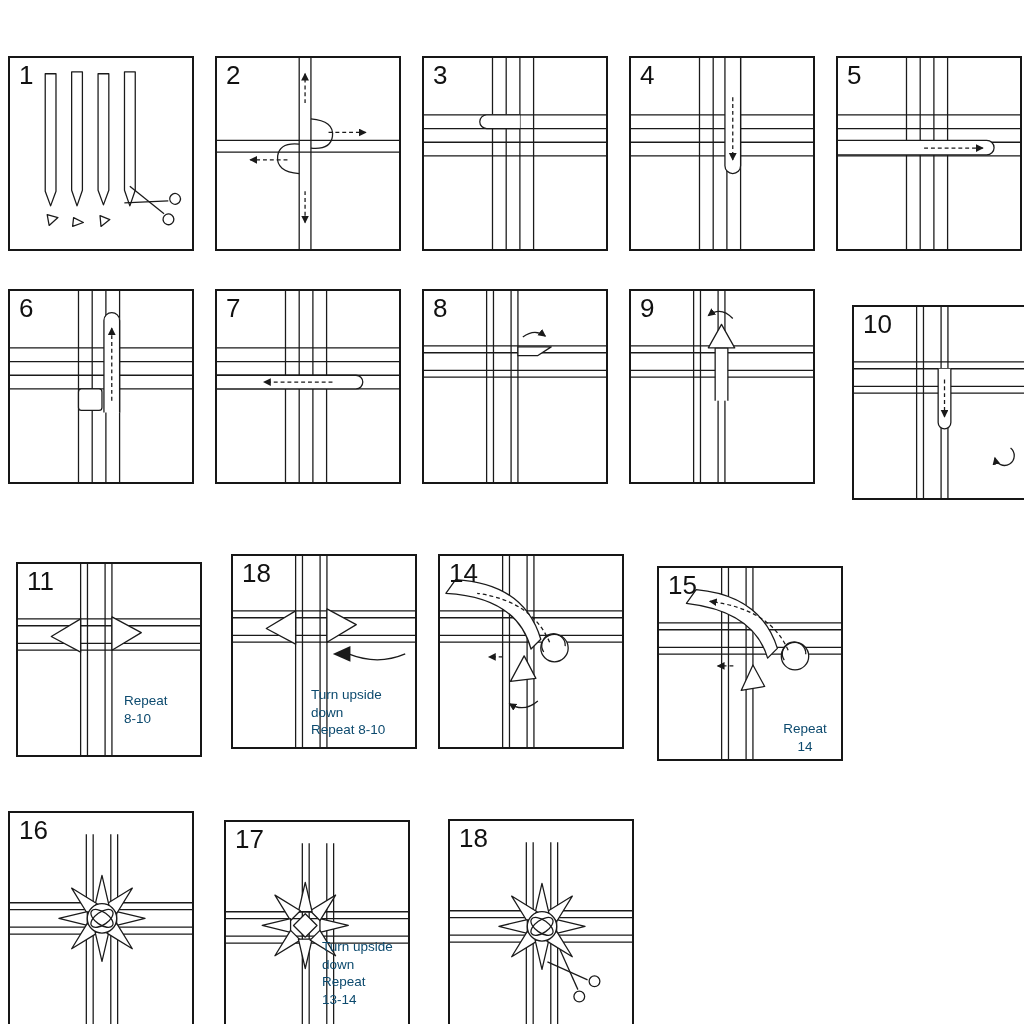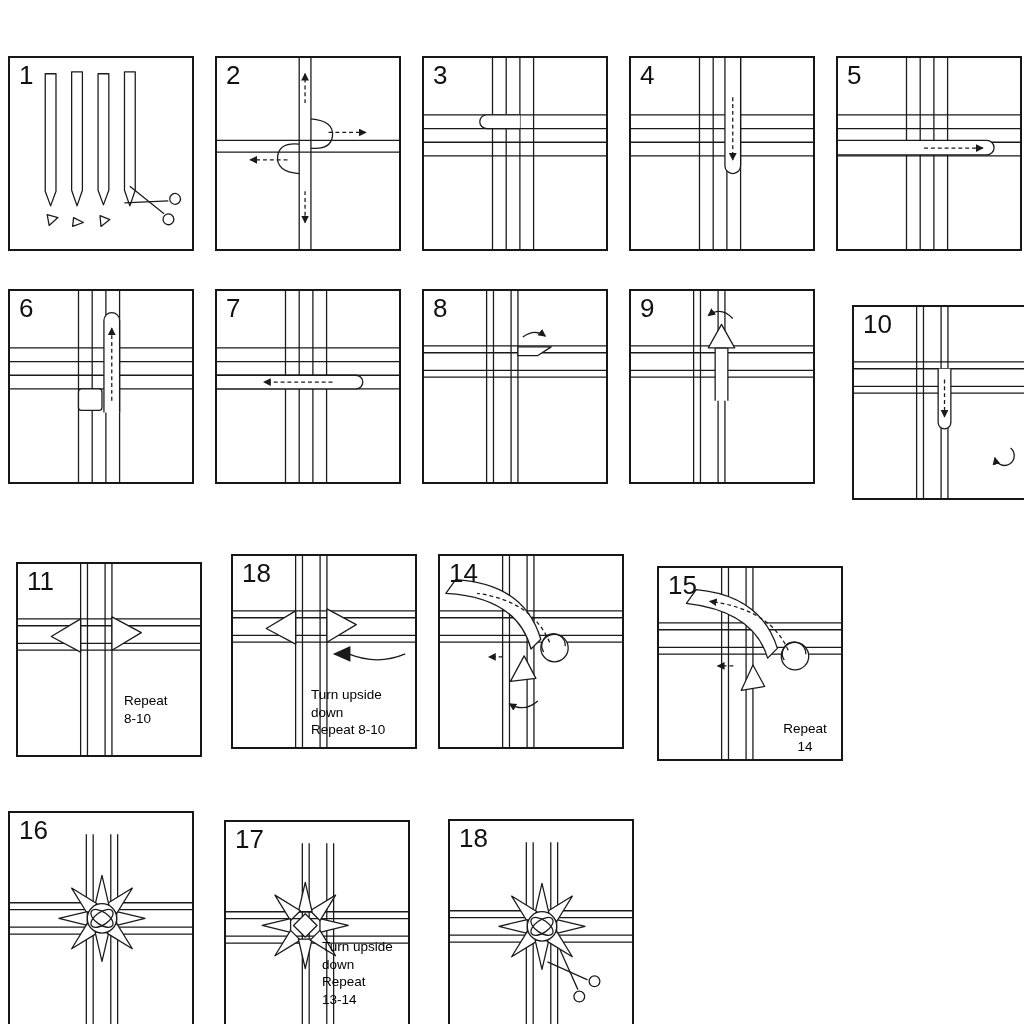--- a/index.html
+++ b/index.html
@@ -11,21 +11,21 @@
   .row4 .panel { height:252px; }
   .num { position:absolute; top:1px; left:9px; z-index:2; color:#111;
          font:400 26px/1.25 "Liberation Sans",sans-serif; }
   .art { position:absolute; left:0; top:0; width:100%; height:100%; }
   .art path, .art line, .art circle, .art ellipse, .art rect {
          fill:none; stroke:#1a1a1a; stroke-width:1.3; stroke-linejoin:round; }
   .wf  { fill:#ffffff !important; }
   .blk { fill:#1a1a1a !important; stroke:none !important; }
   .dash { stroke-dasharray:4 3; }
   .arr { marker-end:url(#ah); }
-  .note { position:absolute; z-index:2; color:#000000; white-space:pre-line;
+  .note { position:absolute; z-index:2; color:#0c4a6e; white-space:pre-line;
           font:13.5px/1.3 "Liberation Sans",sans-serif; }
   .note-11 { left:106px; top:128px; }
   .note-12 { left:78px;  top:130px; }
   .note-15 { left:116px; top:152px; width:60px; text-align:center; }
   .note-17 { left:96px;  top:116px; }
 </style>
 </head>
 <body>
 
 <svg width="0" height="0" style="position:absolute" aria-hidden="true">

